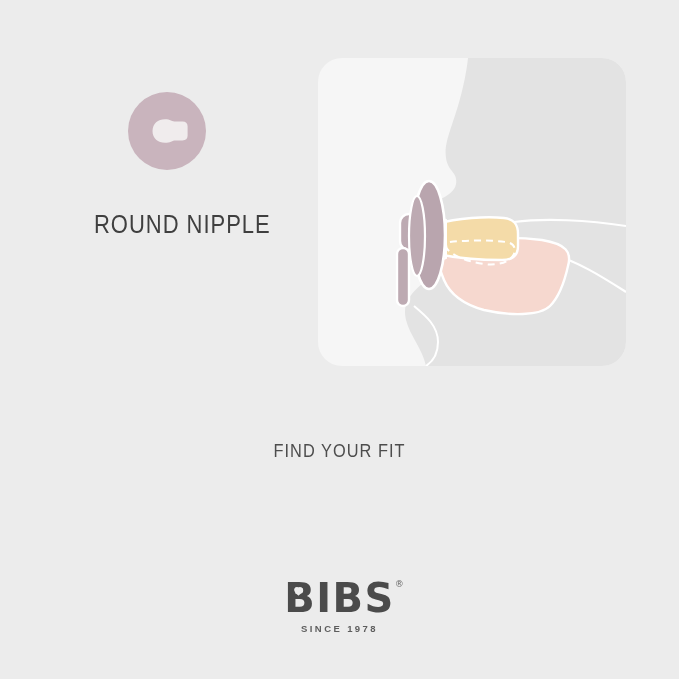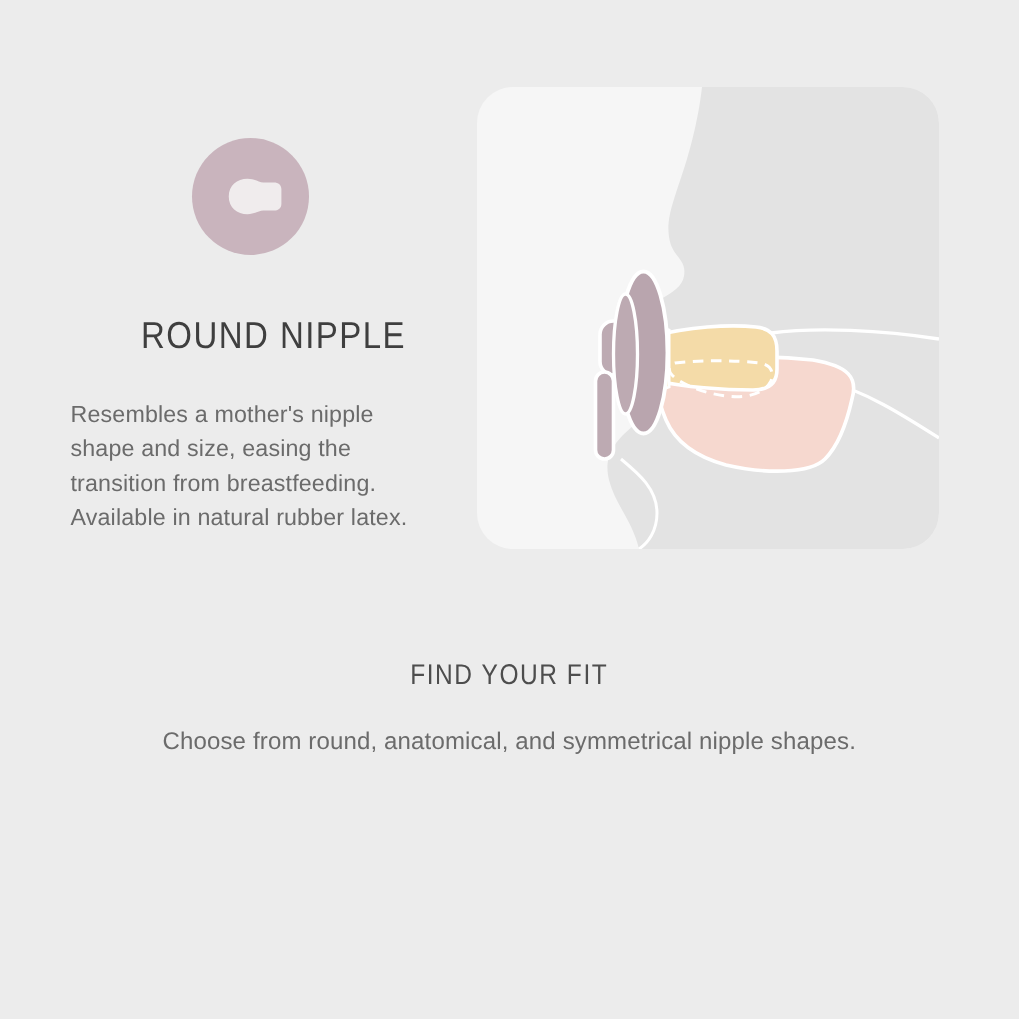--- a/index.html
+++ b/index.html
@@ -187,21 +187,20 @@
         <svg class="nipple-glyph" width="44" height="26" viewBox="0 0 44 26">
           <path d="M7.5 13 C7.5 5.5 13 1.2 20 1.2 C25 1.2 27.5 3.6 30.5 3.6
                    L37.5 3.6 C40.7 3.6 42.6 5.3 42.6 8.2 L42.6 17.8
                    C42.6 20.7 40.7 22.4 37.5 22.4 L30.5 22.4
                    C27.5 22.4 25 24.8 20 24.8 C13 24.8 7.5 20.5 7.5 13 Z" fill="#f0eced"></path>
         </svg>
       </div>
 
       <div class="feature-title">ROUND NIPPLE</div>
 
-      <div class="feature-desc">Resembles a mother's nipple shape and size, easing the transition from breastfeeding. Available in natural rubber latex.</div>
     </div>
 
     <div class="illustration-panel">
       <svg width="308" height="308" viewBox="0 0 308 308">
 
         <path d="M308 0 L150 0
                  C150 0 148 22 140 48
                  C132 74 126 86 128 100
                  C130 114 140 114 138 126
                  C136 140 110 142 104 160
@@ -247,17 +246,28 @@
         <ellipse cx="99" cy="178" rx="8" ry="40" fill="#bdaab2" stroke="#ffffff" stroke-width="2.2"></ellipse>
 
         <path d="M96 248 C108 258 120 268 120 284
                  C120 296 114 304 108 308" fill="none" stroke="#ffffff" stroke-width="2"></path>
       </svg>
     </div>
   </div>
 
   <div class="fit-block">
     <div class="fit-title">FIND YOUR FIT</div>
-    <div class="fit-sub">Choose from round, anatomical, and symmetrical nipple shapes.</div>
   </div>
 
+  <div class="brand">
+    <div class="brand-mark">
+      <span class="brand-name">BIBS</span>
+      <svg class="brand-heart" viewBox="0 0 24 24">
+        <path d="M12 21 C12 21 2.5 14.3 2.5 8.2 C2.5 4.8 5.1 2.6 8 2.6
+                 C10 2.6 11.3 3.8 12 5 C12.7 3.8 14 2.6 16 2.6
+                 C18.9 2.6 21.5 4.8 21.5 8.2 C21.5 14.3 12 21 12 21 Z" fill="#ececec"></path>
+      </svg>
+      <span class="brand-reg">®</span>
+    </div>
+    <div class="brand-tagline">SINCE 1978</div>
+  </div>
 
 </div>
 
 </body></html>

